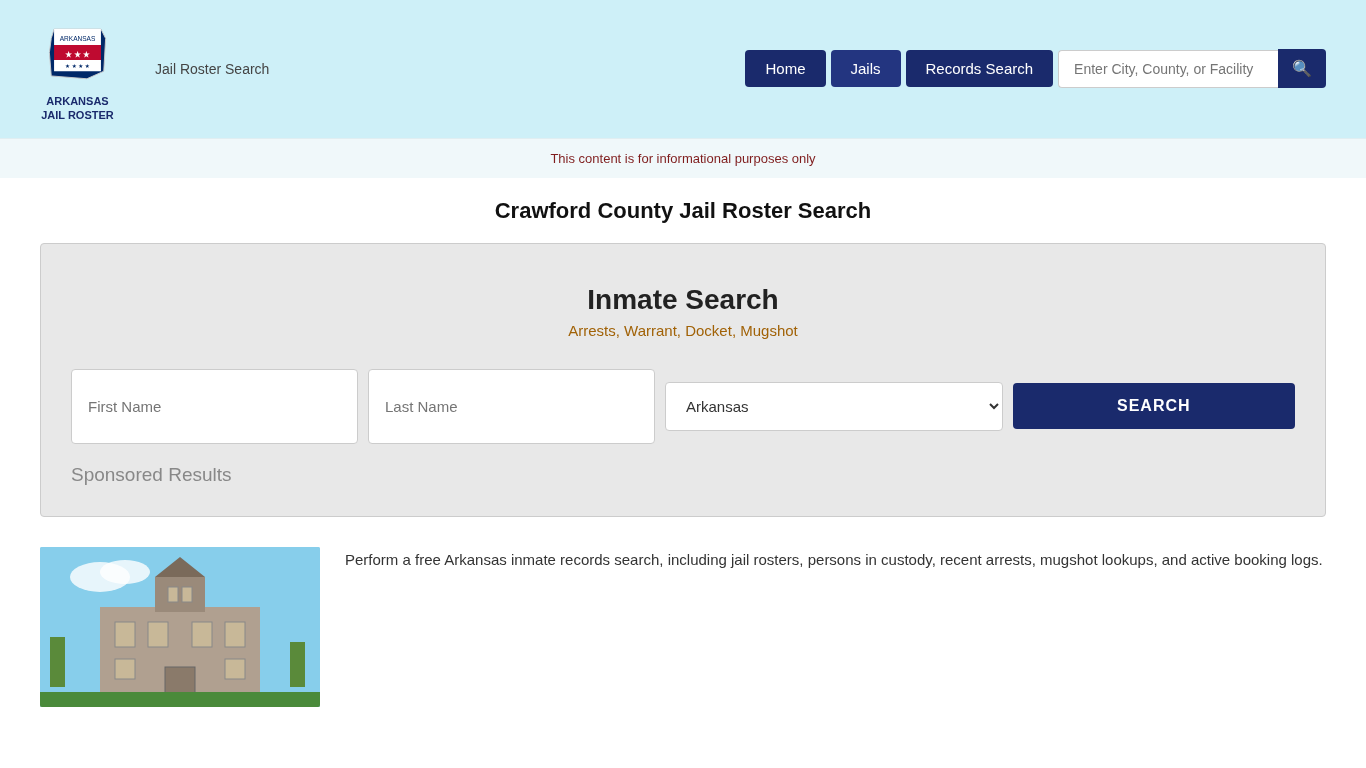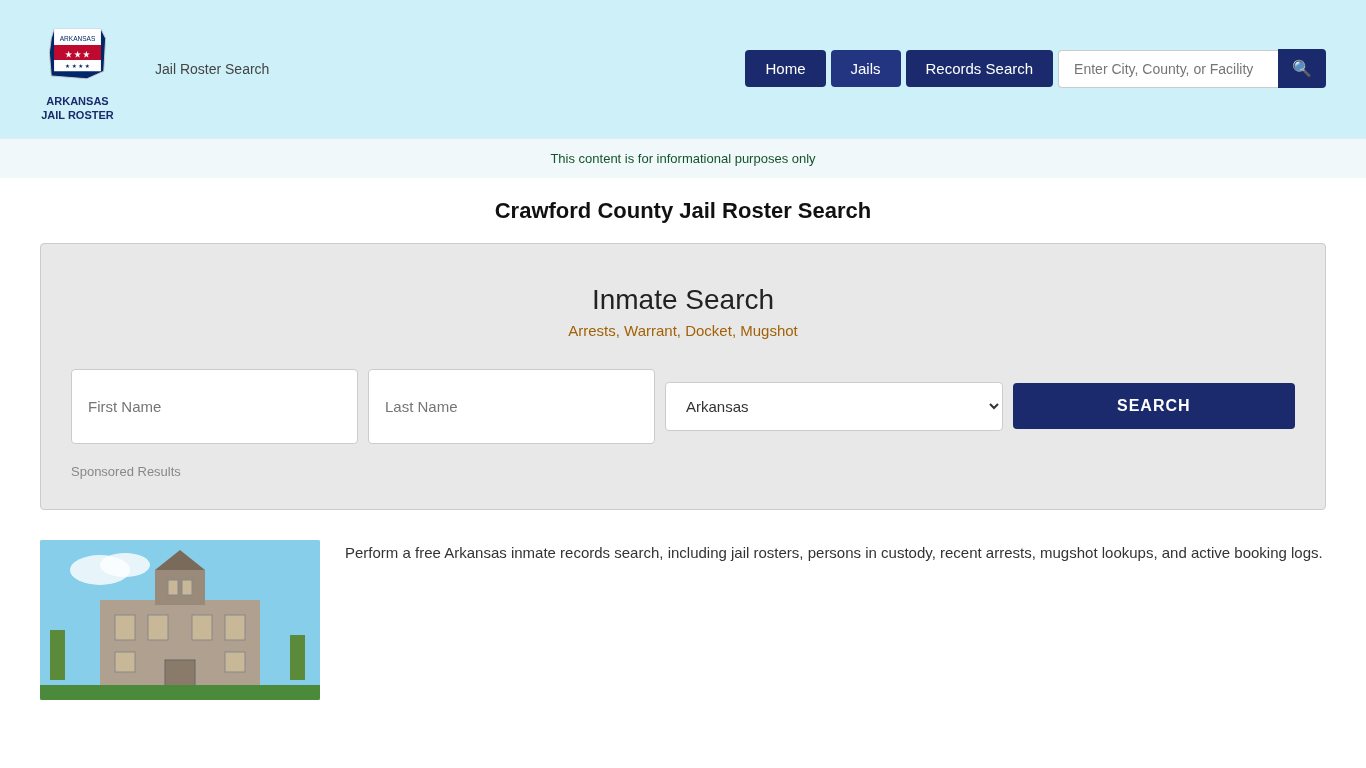--- a/index.html
+++ b/index.html
@@ -89,21 +89,21 @@
       margin-top: 4px;
       line-height: 1.3;
     }
 
     
     .info-bar {
       background: #f0f8fa;
       text-align: center;
       padding: 12px;
       font-size: 13px;
-      color: #14532d;
+      color: #7f1d1d;
       border-top: 1px solid #e0eef2;
     }
 
     
     .main-content {
       background: #fff;
       padding: 20px 40px 40px;
     }
 
     
@@ -137,21 +137,21 @@
     .search-container {
       background: #e8e8e8;
       border: 1px solid #ccc;
       border-radius: 4px;
       padding: 40px 30px 30px;
       margin-bottom: 30px;
     }
     .inmate-search-title {
       text-align: center;
       font-size: 28px;
-      font-weight: normal;
+      font-weight: bold;
       color: #222;
       margin-bottom: 6px;
     }
     .inmate-search-subtitle {
       text-align: center;
       font-size: 15px;
       color: #a16207;
       margin-bottom: 30px;
     }
     .search-fields {
@@ -187,21 +187,21 @@
       border: none;
       border-radius: 4px;
       padding: 14px 40px;
       font-size: 16px;
       font-weight: bold;
       letter-spacing: 1px;
       cursor: pointer;
       flex: 0.8;
     }
     .sponsored-label {
-      font-size: 13px;
+      font-size: 19px;
       color: #888;
       margin-top: 10px;
     }
 
     
     .bottom-section {
       display: flex;
       gap: 25px;
       align-items: flex-start;
     }

